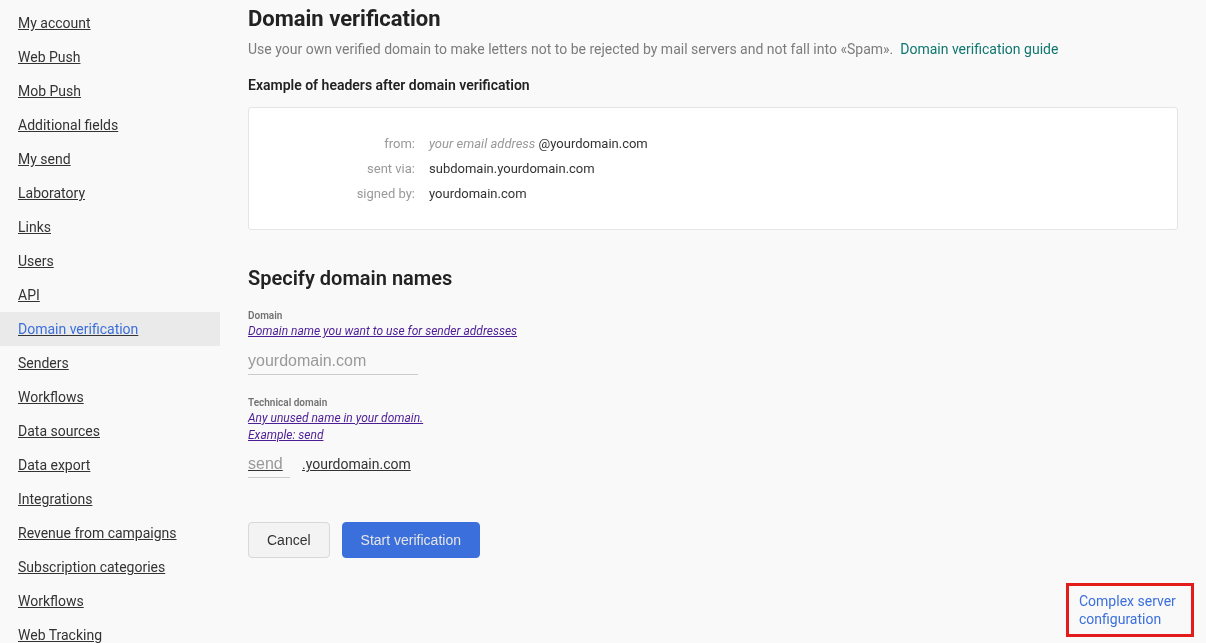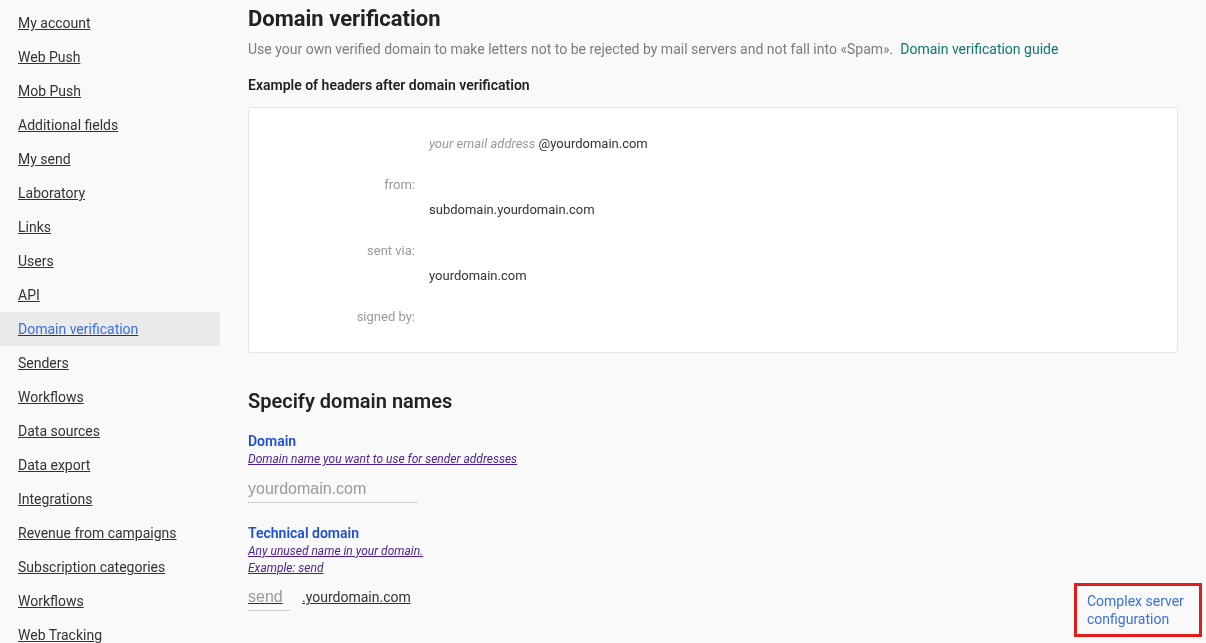--- a/index.html
+++ b/index.html
@@ -65,35 +65,34 @@
       display: flex;
       margin-bottom: 10px;
       font-size: 13px;
     }
     .header-row:last-child { margin-bottom: 0; }
     .header-label {
       width: 150px;
       text-align: right;
       color: #999;
       padding-right: 14px;
-      margin-top: 41px;
     }
     .header-value { color: #333; }
     .header-value .italic { font-style: italic; color: #999; }
     .section-title {
       font-size: 20px;
       font-weight: 600;
       color: #222;
       margin-bottom: 20px;
     }
     .field-block { margin-bottom: 22px; }
     .field-label {
-      font-size: 14px;
+      font-size: 10px;
       font-weight: 600;
-      color: #1d4ed8;
+      color: #737373;
       margin-bottom: 2px;
     }
     .field-hint {
       font-size: 12px;
       font-style: italic;
       color: #4c1d95;
       margin-bottom: 8px;
       line-height: 1.4;
       text-decoration: underline;
     }
@@ -139,21 +138,21 @@
       border: 1px solid #d8d8d8;
       color: #333;
     }
     .btn-primary {
       background: #3b6fdb;
       color: #e5e5e5;
       border: 1px solid #3b6fdb;
     }
     .complex-link {
       position: absolute;
-      right: 4px;
+      right: 12px;
       bottom: 6px;
       border: 3px solid #e41b1b;
       padding: 6px 10px;
       color: #3b6fdb;
       font-size: 14px;
       line-height: 1.3;
       text-align: left;
       width: 128px;
       cursor: pointer;
     }

